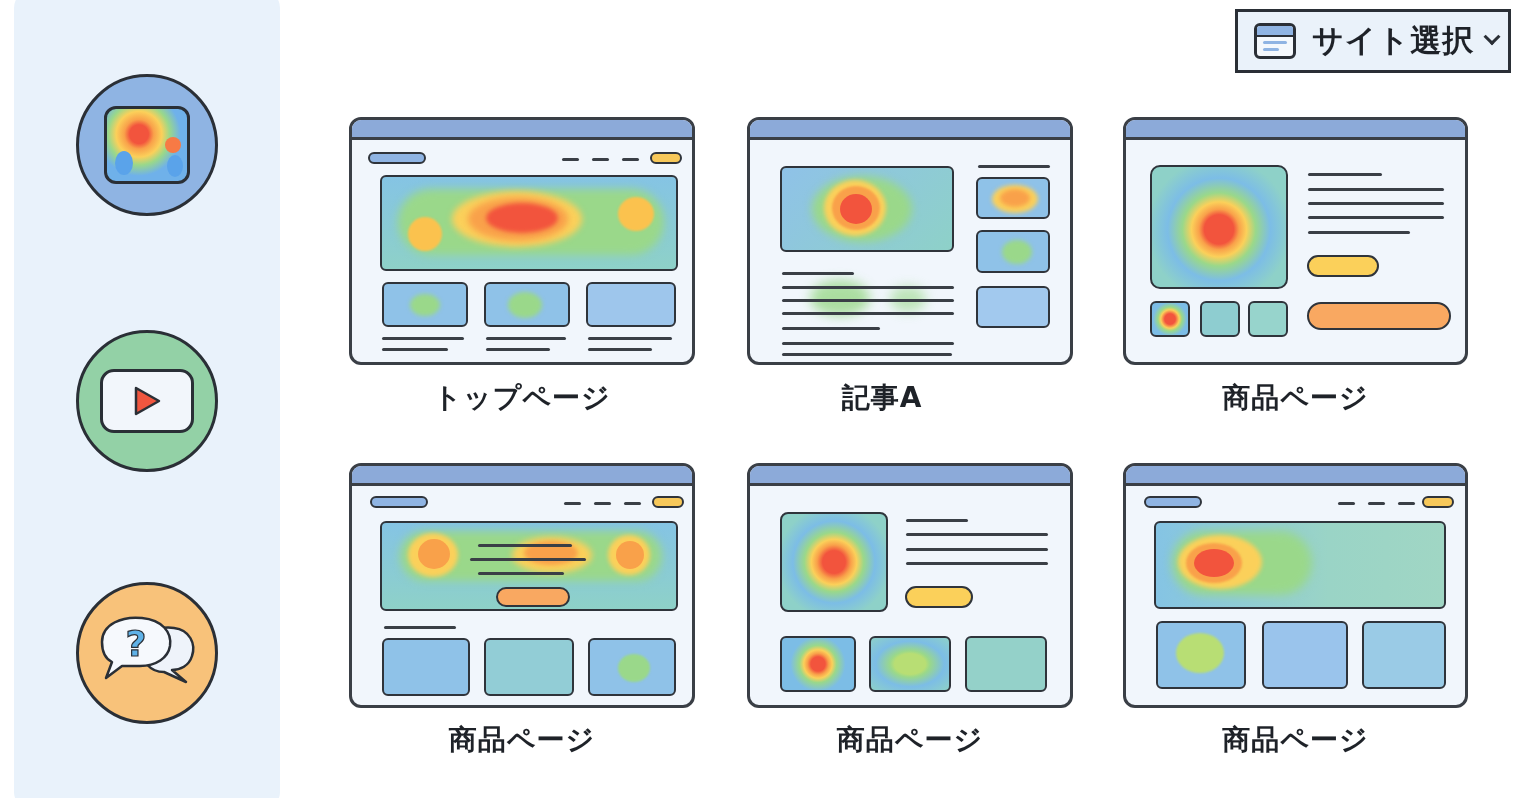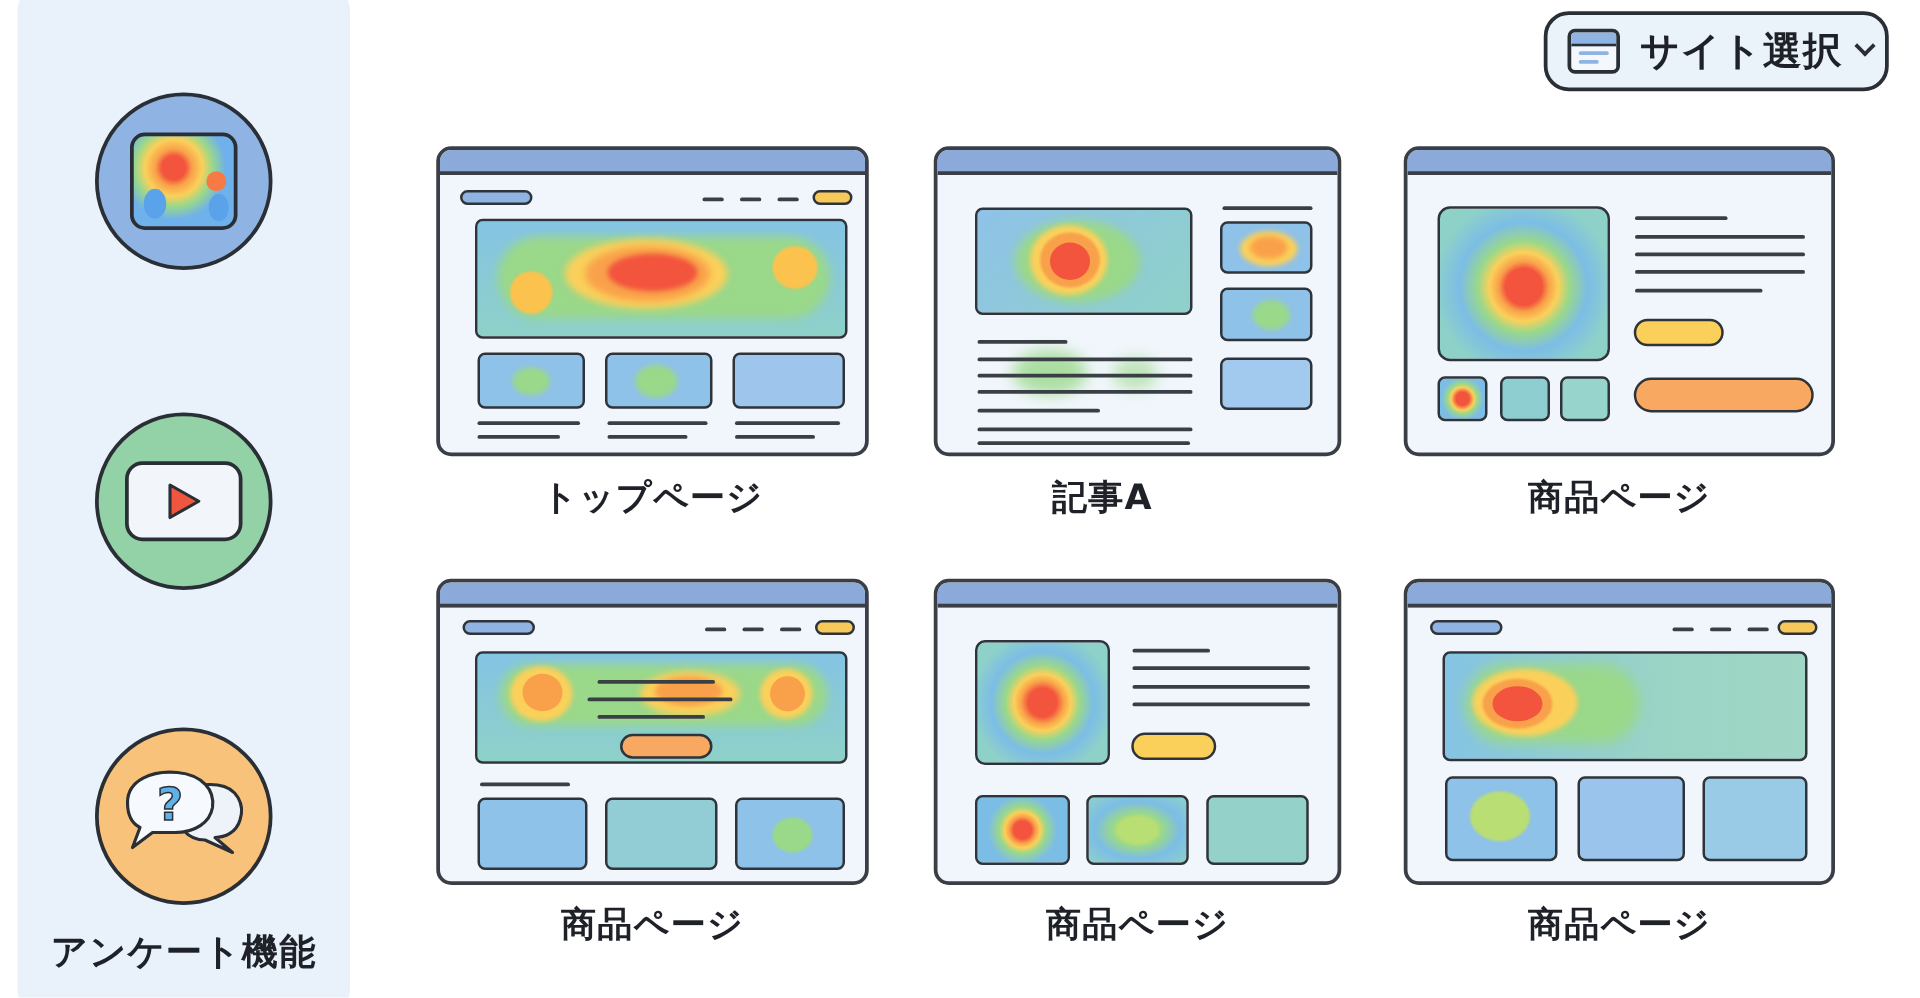--- a/index.html
+++ b/index.html
@@ -3,21 +3,21 @@
 <meta charset="utf-8">
 <style>
   * { box-sizing: border-box; margin: 0; padding: 0; }
   html, body { width: 1536px; height: 798px; overflow: hidden; background: #ffffff; font-family: "DejaVu Sans", "Liberation Sans", sans-serif; color: #1e2228; }
   .root { position: relative; width: 1536px; height: 798px; }
   .sidebar { position: absolute; left: 14px; top: -10px; width: 266px; height: 820px; background: #e9f2fb; border-radius: 18px; }
   .side-item { position: absolute; left: 0; width: 266px; display: flex; flex-direction: column; align-items: center; cursor: pointer; }
   .side-icon { width: 142px; height: 142px; border-radius: 50%; border: 3px solid #2a2f36; display: flex; align-items: center; justify-content: center; position: relative; }
   .side-label { margin-top: 18px; font-size: 29px; font-weight: bold; color: #1e2228; letter-spacing: 1px; white-space: nowrap; }
 
-  .site-select { position: absolute; left: 1235px; top: 9px; width: 276px; height: 64px; border: 3px solid #2a2f36; border-radius: 20px; background: #eaf2fa; display: flex; align-items: center; padding-left: 16px; cursor: pointer; }
+  .site-select { position: absolute; left: 1235px; top: 9px; width: 276px; height: 64px; border: 3px solid #2a2f36; border-radius: 0; background: #eaf2fa; display: flex; align-items: center; padding-left: 16px; cursor: pointer; }
   .site-select .ico { width: 42px; height: 36px; border: 3px solid #2a2f36; border-radius: 6px; background: #f4f8fc; position: relative; overflow: hidden; }
   .site-select .ico::before { content: ""; position: absolute; left: 0; right: 0; top: 0; height: 9px; background: #8fb4e3; border-bottom: 2px solid #2a2f36; }
   .site-select .ico i { position: absolute; left: 6px; height: 3px; background: #8fb4e3; border-radius: 2px; }
   .site-select .lbl { margin-left: 16px; font-size: 31px; font-weight: bold; color: #1e2228; letter-spacing: 1px; }
   .site-select .chev { margin-left: 12px; width: 12px; height: 12px; border-right: 3px solid #2a2f36; border-bottom: 3px solid #2a2f36; transform: rotate(45deg) translate(-3px,-3px); }
 
   .card { position: absolute; cursor: pointer; padding-left: 32px; }
   .win { position: absolute; left: 0; top: 0; border: 3px solid #3a3f46; border-radius: 12px; background: #f1f6fc; overflow: hidden; }
   .win .bar { position: absolute; left: 0; right: 0; top: 0; height: 20px; background: #8caad9; border-bottom: 3px solid #3a3f46; }
   .card-label { position: absolute; left: 0; right: 0; text-align: center; font-size: 28px; font-weight: bold; color: #1e2228; letter-spacing: 1px; }
@@ -57,21 +57,20 @@
     </div>
 
     <div class="side-item" style="top:592px;">
       <div class="side-icon" style="background:#f8c27a;">
         <svg width="110" height="90" viewBox="0 0 110 90">
           <path d="M50 40 C50 24 68 18 82 20 C98 22 104 36 100 48 C97 58 88 62 80 62 L94 74 L72 64 C58 64 50 54 50 40 Z" fill="#eef3fa" stroke="#2a2f36" stroke-width="2.5" stroke-linejoin="round"></path>
           <path d="M10 34 C10 16 30 8 50 10 C70 12 80 24 78 38 C76 50 64 58 48 58 L30 58 L14 70 L20 54 C12 50 10 42 10 34 Z" fill="#f6f9fd" stroke="#2a2f36" stroke-width="2.5" stroke-linejoin="round"></path>
           <text x="44" y="48" font-family="DejaVu Sans, sans-serif" font-weight="bold" font-size="36" text-anchor="middle" fill="#5fb2e8" stroke="#2a2f36" stroke-width="1.2">?</text>
         </svg>
       </div>
-      <div class="side-label">アンケート機能</div>
     </div>
   </div>
 
   <div class="site-select">
     <div class="ico">
       <i style="top:15px;width:24px;"></i>
       <i style="top:22px;width:16px;"></i>
     </div>
     <span class="lbl">サイト選択</span>
     <span class="chev"></span>

